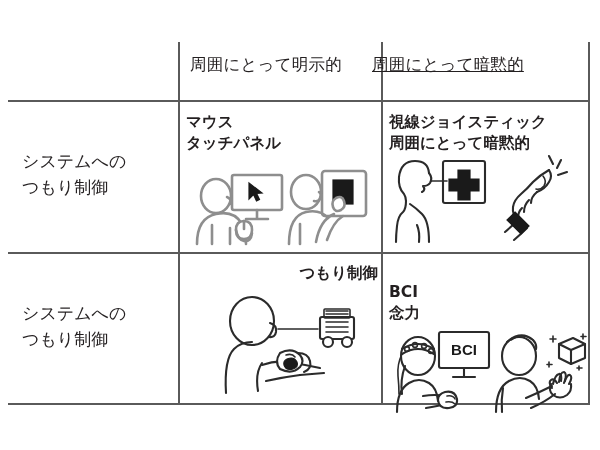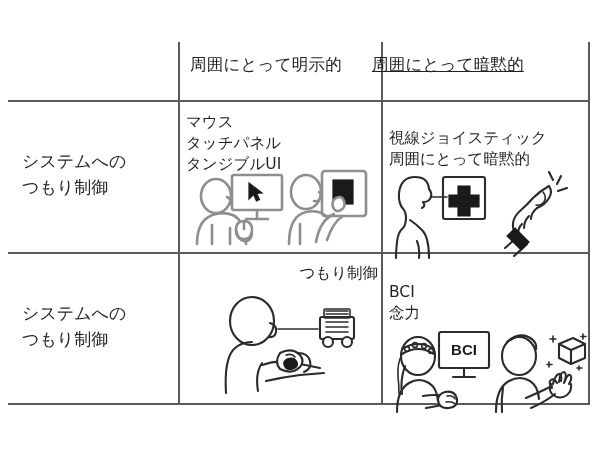--- a/index.html
+++ b/index.html
@@ -42,24 +42,24 @@
     color:#231f20;
     white-space:nowrap;
   }
   #row-head-1{top:148px;}
   #row-head-2{top:300px;}
 
   
   .cell{position:absolute;}
   .cell-label{
     font-size:15.5px;line-height:1.35;
-    color:#231f20;white-space:nowrap;
+    color:#231f20;white-space:nowrap;font-weight:bold;
   }
   #cell-r1c1{left:186px;top:112px;width:192px;height:136px;}
-  #cell-r1c2{left:389px;top:128px;width:196px;height:136px;}
+  #cell-r1c2{left:389px;top:112px;width:196px;height:136px;}
   #cell-r2c1{left:186px;top:263px;width:192px;height:136px;text-align:right;}
   #cell-r2c2{left:389px;top:263px;width:196px;height:136px;margin-top:19px;}
 
   .art{position:absolute;}
 
   
   svg{display:block;overflow:visible;}
   .ln{fill:none;stroke:#2b2b2b;stroke-width:2.1;stroke-linecap:round;stroke-linejoin:round;}
   .ln-thin{fill:none;stroke:#2b2b2b;stroke-width:1.6;stroke-linecap:round;stroke-linejoin:round;}
   .ln-grey{fill:none;stroke:#8e8e8e;stroke-width:2.6;stroke-linecap:round;stroke-linejoin:round;}
@@ -88,21 +88,20 @@
     <div>つもり制御</div>
   </div>
   <div class="row-head" id="row-head-2">
     <div>システムへの</div>
     <div>つもり制御</div>
   </div>
 
   <div class="cell" id="cell-r1c1">
     <div class="cell-label">マウス</div>
     <div class="cell-label">タッチパネル</div>
-    <div class="cell-label">タンジブルUI</div>
 
     <div class="art" style="left:6px;top:60px;">
       <svg width="96" height="74" viewBox="0 0 96 74">
 
         <rect class="fill-white-grey" x="40" y="3" width="50" height="35" rx="2"></rect>
         <path class="ln-grey" d="M65 38 L65 46 M54 47 L76 47"></path>
 
         <path class="fill-dark" d="M57 11 L57 27 L61.5 22.5 L64.5 29 L67.5 27.5 L64.5 21.3 L70 21 Z"></path>
 
         <ellipse class="fill-white-grey" cx="24" cy="24" rx="15" ry="17"></ellipse>

